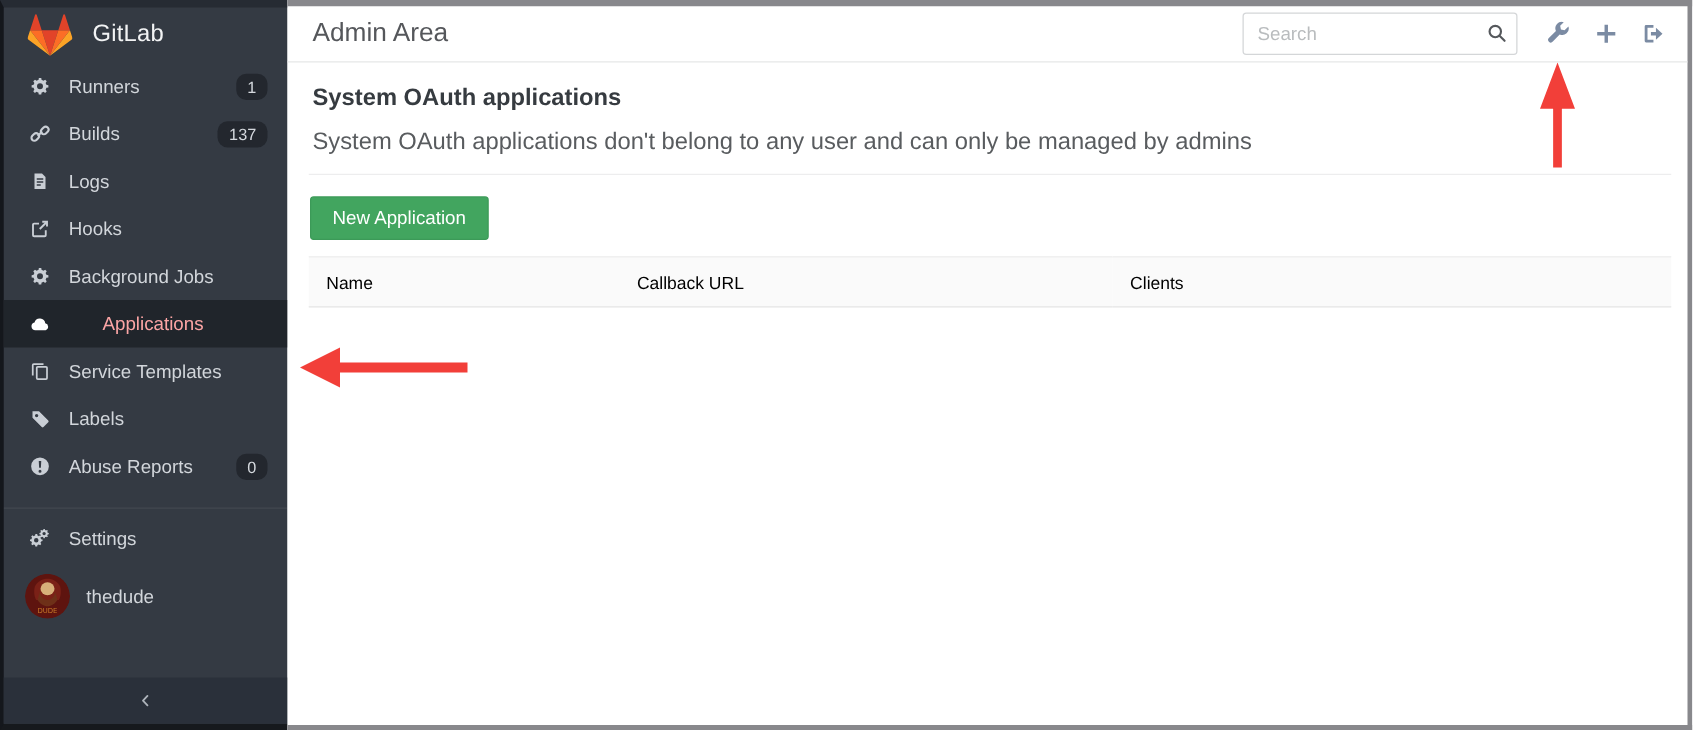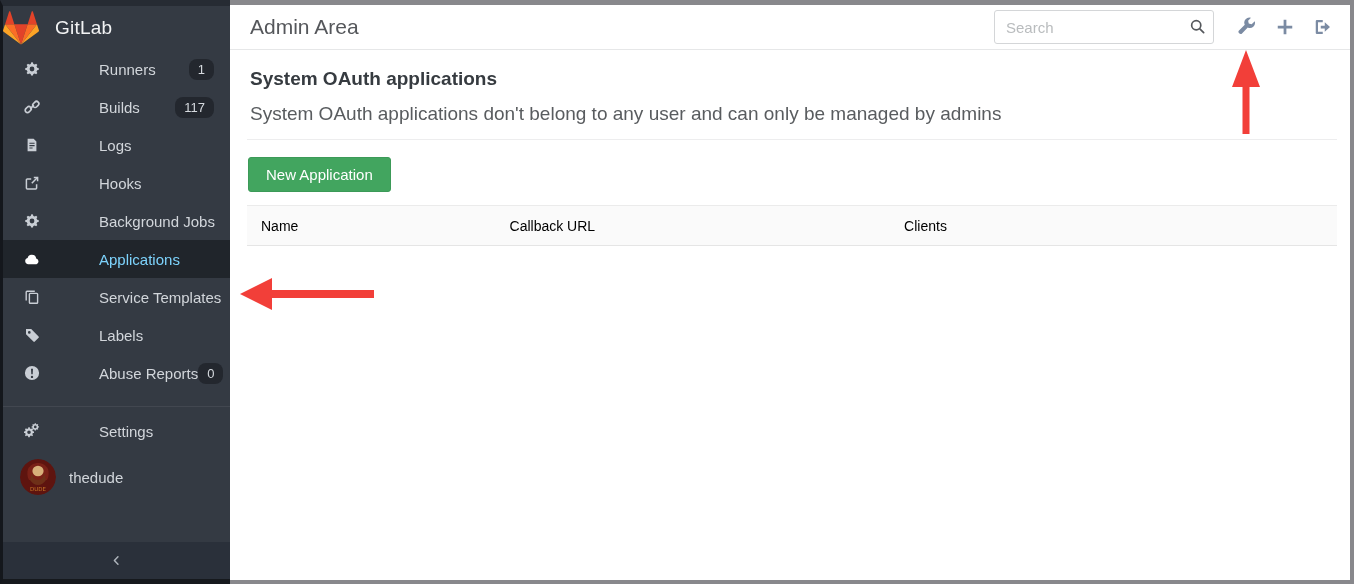--- a/index.html
+++ b/index.html
@@ -4,30 +4,30 @@
 <style>
   * { box-sizing: border-box; }
   html,body { margin:0; padding:0; background:#fff; }
   body { font-family:"Liberation Sans", sans-serif; }
   .frame { position:relative; width:1354px; height:584px; display:flex; overflow:hidden; background:#fff; }
 
   
   .sidebar { flex:0 0 230px; width:230px; height:100%; background:#343a43;
              border-top:6px solid #262b33; border-bottom:5px solid #16191d; border-left:3px solid #14171c;
              display:flex; flex-direction:column; color:#d2d6db; }
-  .sidebar-header { height:44px; display:flex; align-items:center; flex:0 0 auto; }
+  .sidebar-header { height:44px; display:flex; align-items:center; padding-left:19px; flex:0 0 auto; }
   .logo-mark { width:36px; height:34px; display:block; }
   .logo-text { margin-left:16px; font-size:19px; color:#f2f3f4; letter-spacing:.2px; }
   .nav { flex:0 0 auto; }
   .nav-item { height:38px; display:flex; align-items:center; padding-right:16px; font-size:15px; color:#d2d6db; cursor:pointer; }
-  .nav-item.active { background:#20252b; color:#7dd3fc; }
+  .nav-item.active { background:#20252b; color:#fca5a5;gap:27px; }
   .nav-item .icon { width:16px; height:16px; margin:0 15px 0 21px; flex:0 0 auto; color:#c9ced5; }
   .nav-item.active .icon { color:#ffffff; }
   .nav-item .icon svg { width:16px; height:16px; display:block; }
-  .nav-item .label { flex:1; white-space:nowrap;margin-left:44px; }
+  .nav-item .label { flex:1; white-space:nowrap; }
   .badge { background:#23272e; color:#d5d9de; font-size:13px; line-height:1; padding:4px 9px; border-radius:8px; }
   .nav-secondary { margin-top:14px; border-top:1px solid rgba(255,255,255,.07); padding-top:5px; }
   .user-item { height:54px; display:flex; align-items:center; padding-left:17px; font-size:15px; cursor:pointer; }
   .avatar { width:36px; height:36px; border-radius:50%; overflow:hidden; flex:0 0 auto; }
   .avatar svg { width:36px; height:36px; display:block; }
   .user-name { margin-left:13px; }
   .sidebar-spacer { flex:1 1 auto; }
   .collapse-bar { height:37px; background:#2a303a; display:flex; align-items:center; justify-content:center; color:#aeb4bb; cursor:pointer; flex:0 0 auto; }
   .collapse-bar svg { width:13px; height:13px; }
 
@@ -92,21 +92,21 @@
         </div>
         <div class="nav-item">
           <span class="icon">
             <svg viewBox="0 0 16 16" fill="none" stroke="currentColor" stroke-width="1.7">
               <rect x="0.9" y="8.3" width="6.6" height="4.6" rx="2.3" transform="rotate(-45 4.2 10.6)"></rect>
               <rect x="8.5" y="3.1" width="6.6" height="4.6" rx="2.3" transform="rotate(-45 11.8 5.4)"></rect>
               <path d="M6.2 9.8 9.8 6.2"></path>
             </svg>
           </span>
           <span class="label">Builds</span>
-          <span class="badge">117</span>
+          <span class="badge">137</span>
         </div>
         <div class="nav-item">
           <span class="icon">
             <svg viewBox="0 0 16 16">
               <path fill="currentColor" d="M3.6 1.8h6l2.8 2.8v9.6H3.6z"></path>
               <path stroke="#343a43" stroke-width="1.1" d="M5.4 6.2h5.2M5.4 8.6h5.2M5.4 11h3.2" fill="none"></path>
             </svg>
           </span>
           <span class="label">Logs</span>
         </div>

